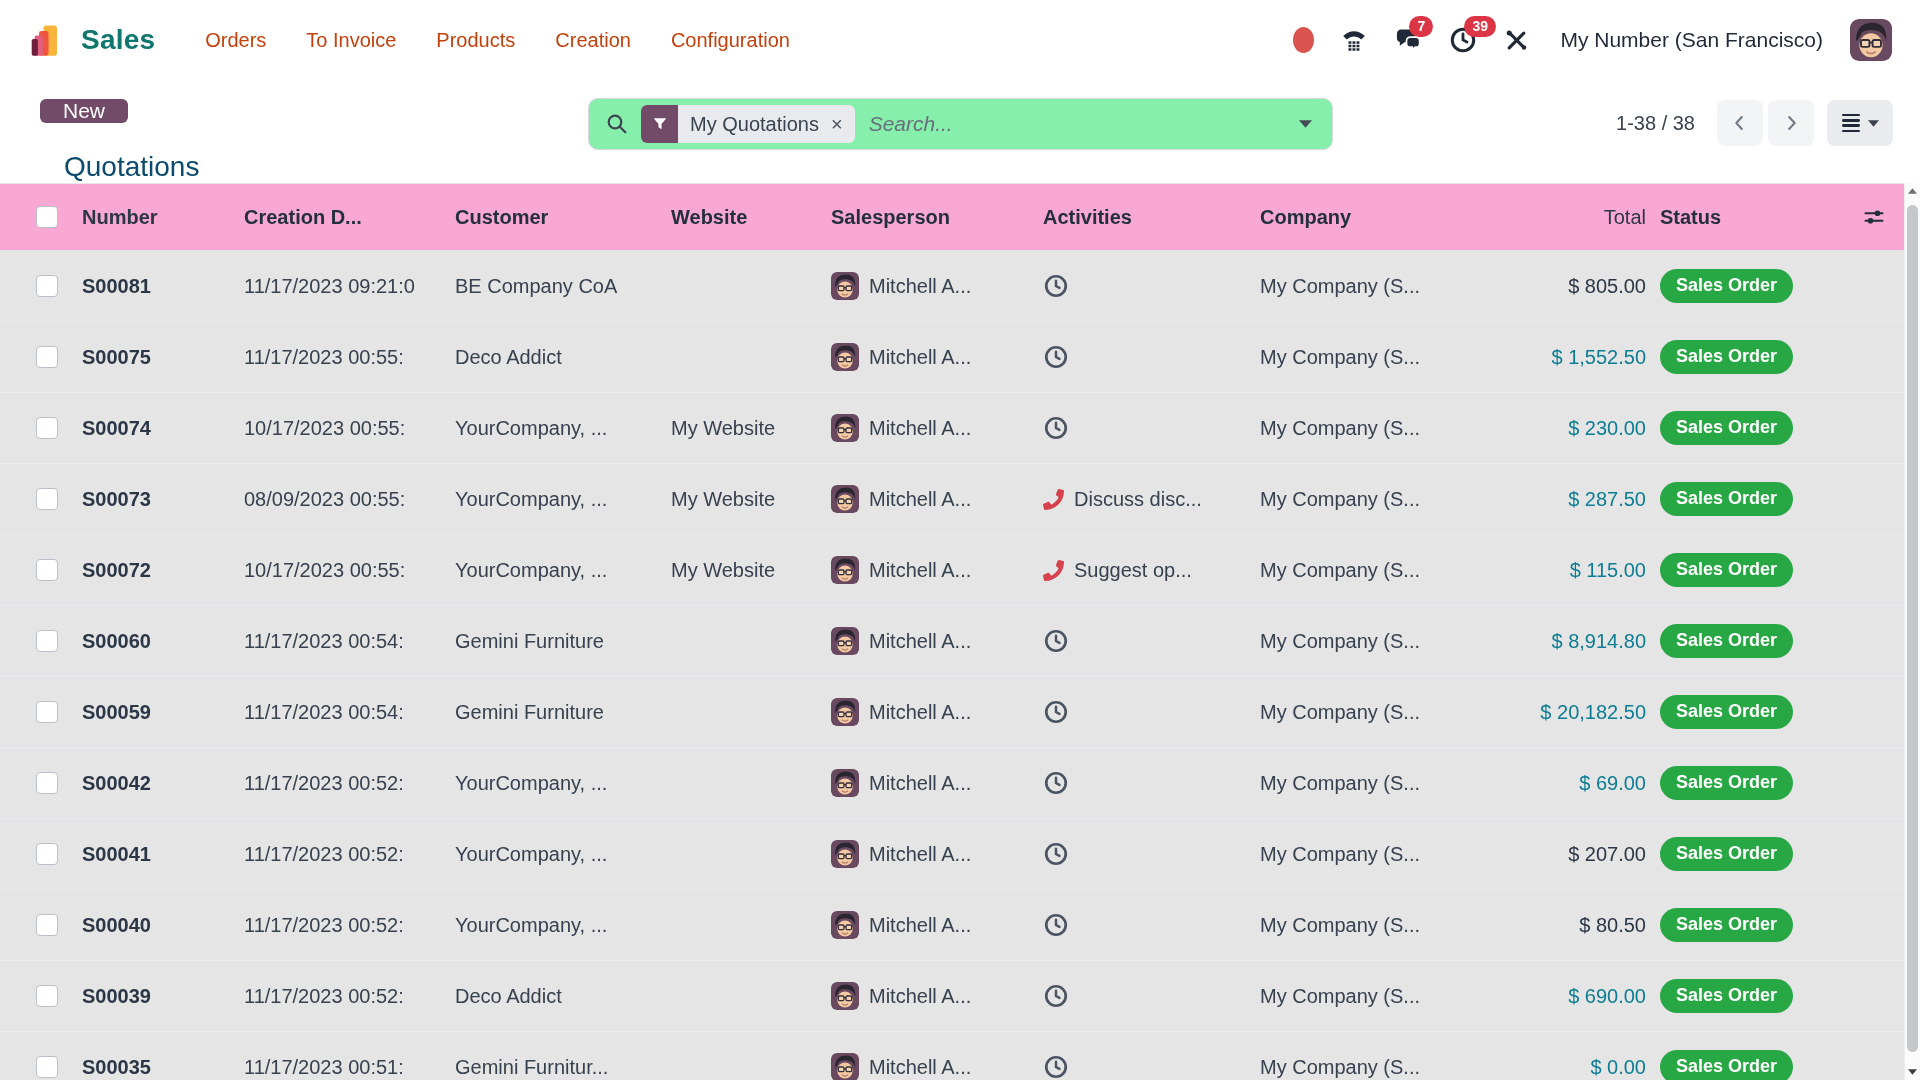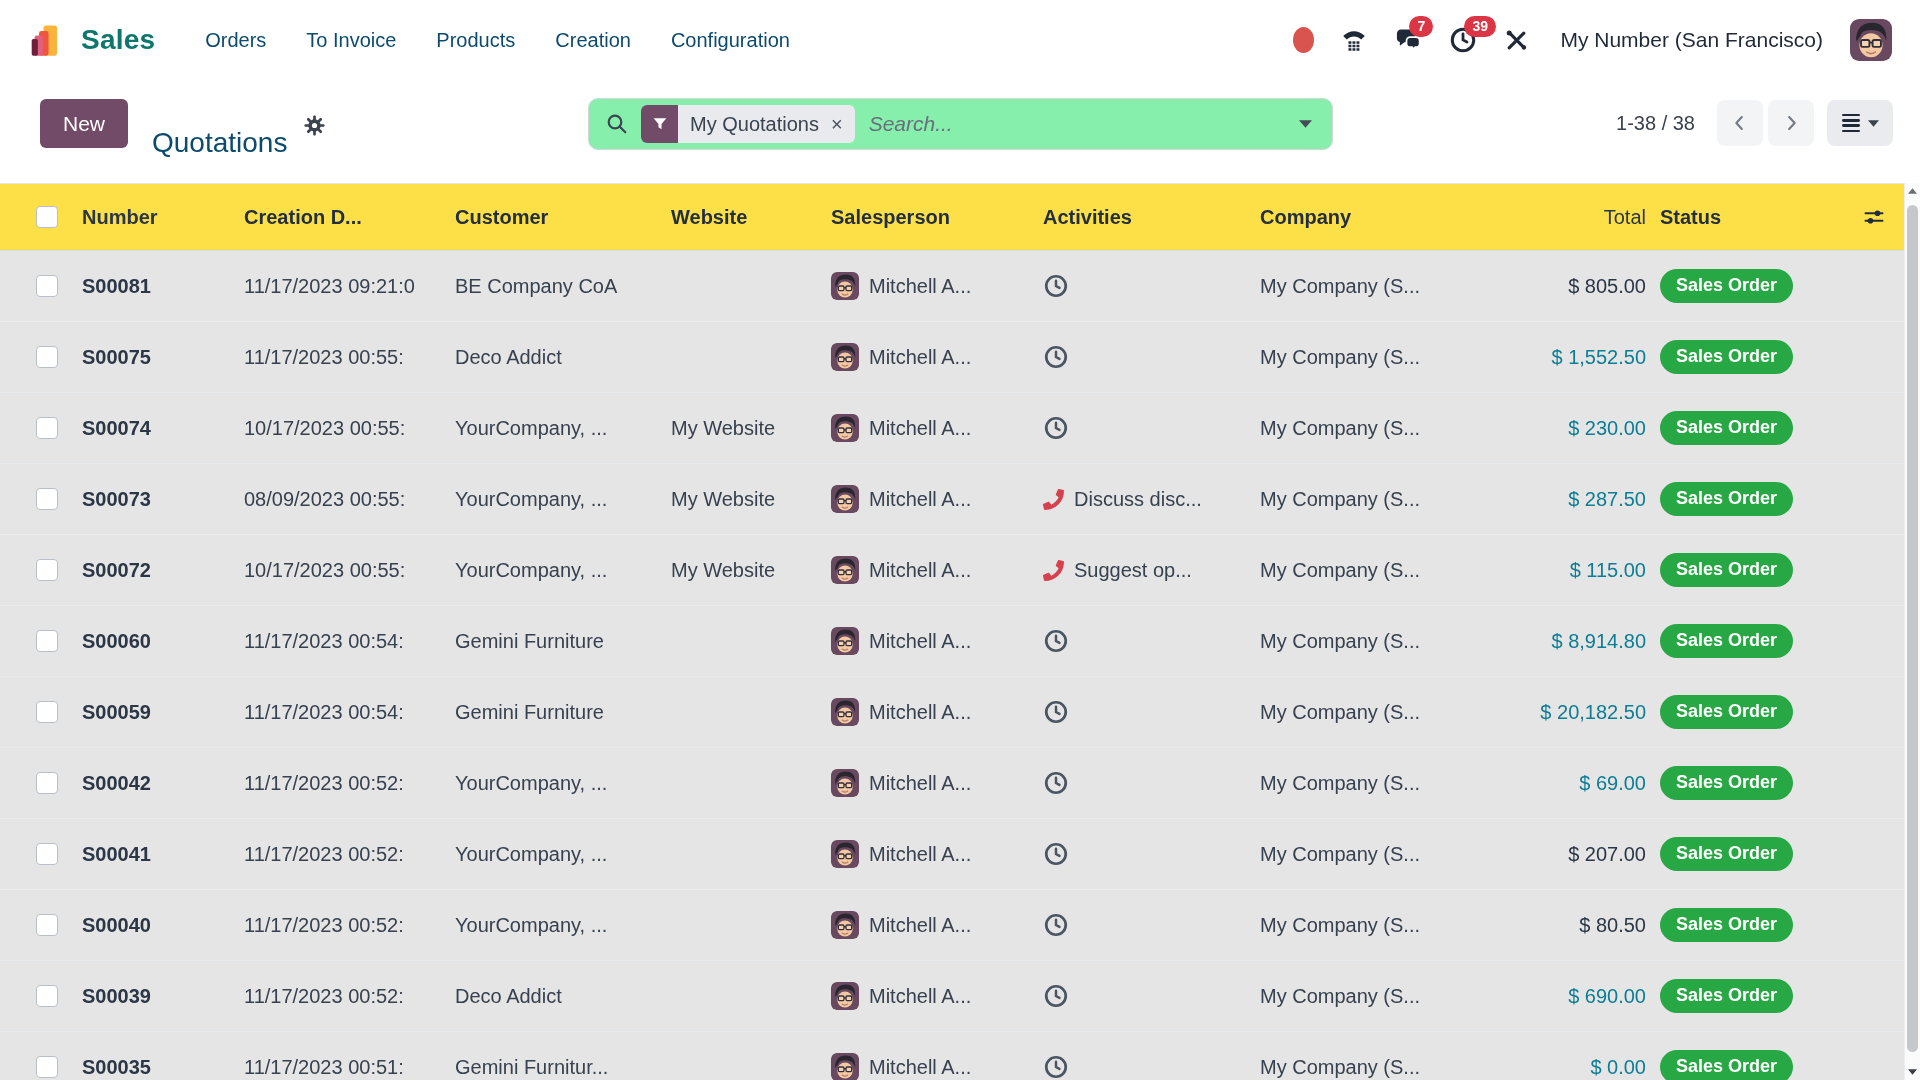--- a/index.html
+++ b/index.html
@@ -10,33 +10,33 @@
     background:#fff; font-family:"Liberation Sans", sans-serif;
     color:#37414f;
   }
   svg { display:block; }
 
   
   .topbar { height:80px; display:flex; align-items:center; padding:0 28px 0 30px; background:#fff; }
   .brand { display:flex; align-items:center; gap:15px; margin-right:50px; }
   .brand-name { font-size:28px; font-weight:600; color:#0f766e; letter-spacing:.2px; }
   .nav { display:flex; align-items:center; gap:40px; }
-  .nav a { font-size:20px; color:#0c4a6e; text-decoration:none; cursor:pointer; }
+  .nav a { font-size:20px; color:#c2410c; text-decoration:none; cursor:pointer; }
   .systray { margin-left:auto; display:flex; align-items:center; gap:27px; }
   .record-dot { width:21px; height:26px; border-radius:50%; background:#d9534f; }
   .tray-item { position:relative; cursor:pointer; }
   .tray-badge {
     position:absolute; top:-10px; left:15px; background:#dc3545; color:#fff;
     font-size:14px; font-weight:700; border-radius:11px; padding:2px 8px; line-height:1.2;
   }
   .company-name { font-size:21px; color:#1f2937; margin-left:4px; cursor:pointer; }
   .avatar-top { width:42px; height:42px; border-radius:9px; overflow:hidden; cursor:pointer; }
 
   
-  .control-panel { height:103px; position:relative; padding:19px 27px 0 40px; display:flex; align-items:flex-start; }
+  .control-panel { height:103px; position:relative; padding:19px 27px 0 40px; display:flex; align-items:flex-start;flex-direction:column; }
   .btn-new {
     background:#714B67; color:#fff; border:none; border-radius:6px; height:49px;
     padding:0 23px; font-size:21px; font-family:inherit; cursor:pointer; font-weight:500;
   }
   .cp-title { font-size:28px; font-weight:500; color:#0c4a6e; margin-left:24px; line-height:49px; }
   .gear-btn { margin-left:14px; margin-top:13px; background:none; border:none; cursor:pointer; padding:2px; }
 
   .search-box {
     position:absolute; left:588px; top:18px; width:745px; height:52px;
     border:1px solid #d4d8dd; border-radius:10px; background:#86efac;
@@ -60,21 +60,21 @@
   .pager-range { font-size:20px; color:#39424e; margin-right:22px; }
   .pg-btn { width:46px; height:46px; border:none; border-radius:8px; background:#f3f4f6; display:flex; align-items:center; justify-content:center; cursor:pointer; }
   .pg-btn + .pg-btn { margin-left:5px; }
   .view-toggle { width:66px; height:46px; border:none; border-radius:8px; background:#e9ebee; display:flex; align-items:center; justify-content:center; gap:8px; margin-left:13px; cursor:pointer; }
   .hamburger { display:flex; flex-direction:column; gap:2.6px; }
   .hamburger i { display:block; width:18px; height:2.8px; background:#1f2937; border-radius:1.4px; }
 
   
   .table-wrap { position:absolute; top:183px; left:0; right:0; bottom:0; }
   .thead {
-    height:68px; background:#fde047; border-top:1px solid #e4e7ea; border-bottom:1px solid #dde1e5;
+    height:68px; background:#f9a8d4; border-top:1px solid #e4e7ea; border-bottom:1px solid #dde1e5;
     display:flex; align-items:center; padding-left:36px; padding-right:16px;
     font-weight:700; font-size:20px; color:#232f3e;
   }
   .trow {
     height:71px; display:flex; align-items:center; padding-left:36px; padding-right:16px;
     border-bottom:1px solid #e9ecef; background:#e5e5e5; font-size:20px; color:#37414f; cursor:pointer;
   }
   .cell { overflow:hidden; white-space:nowrap; }
   .c-check { width:46px; flex:none; }
   .c-number { width:162px; flex:none; font-weight:700; color:#2b3646; }

